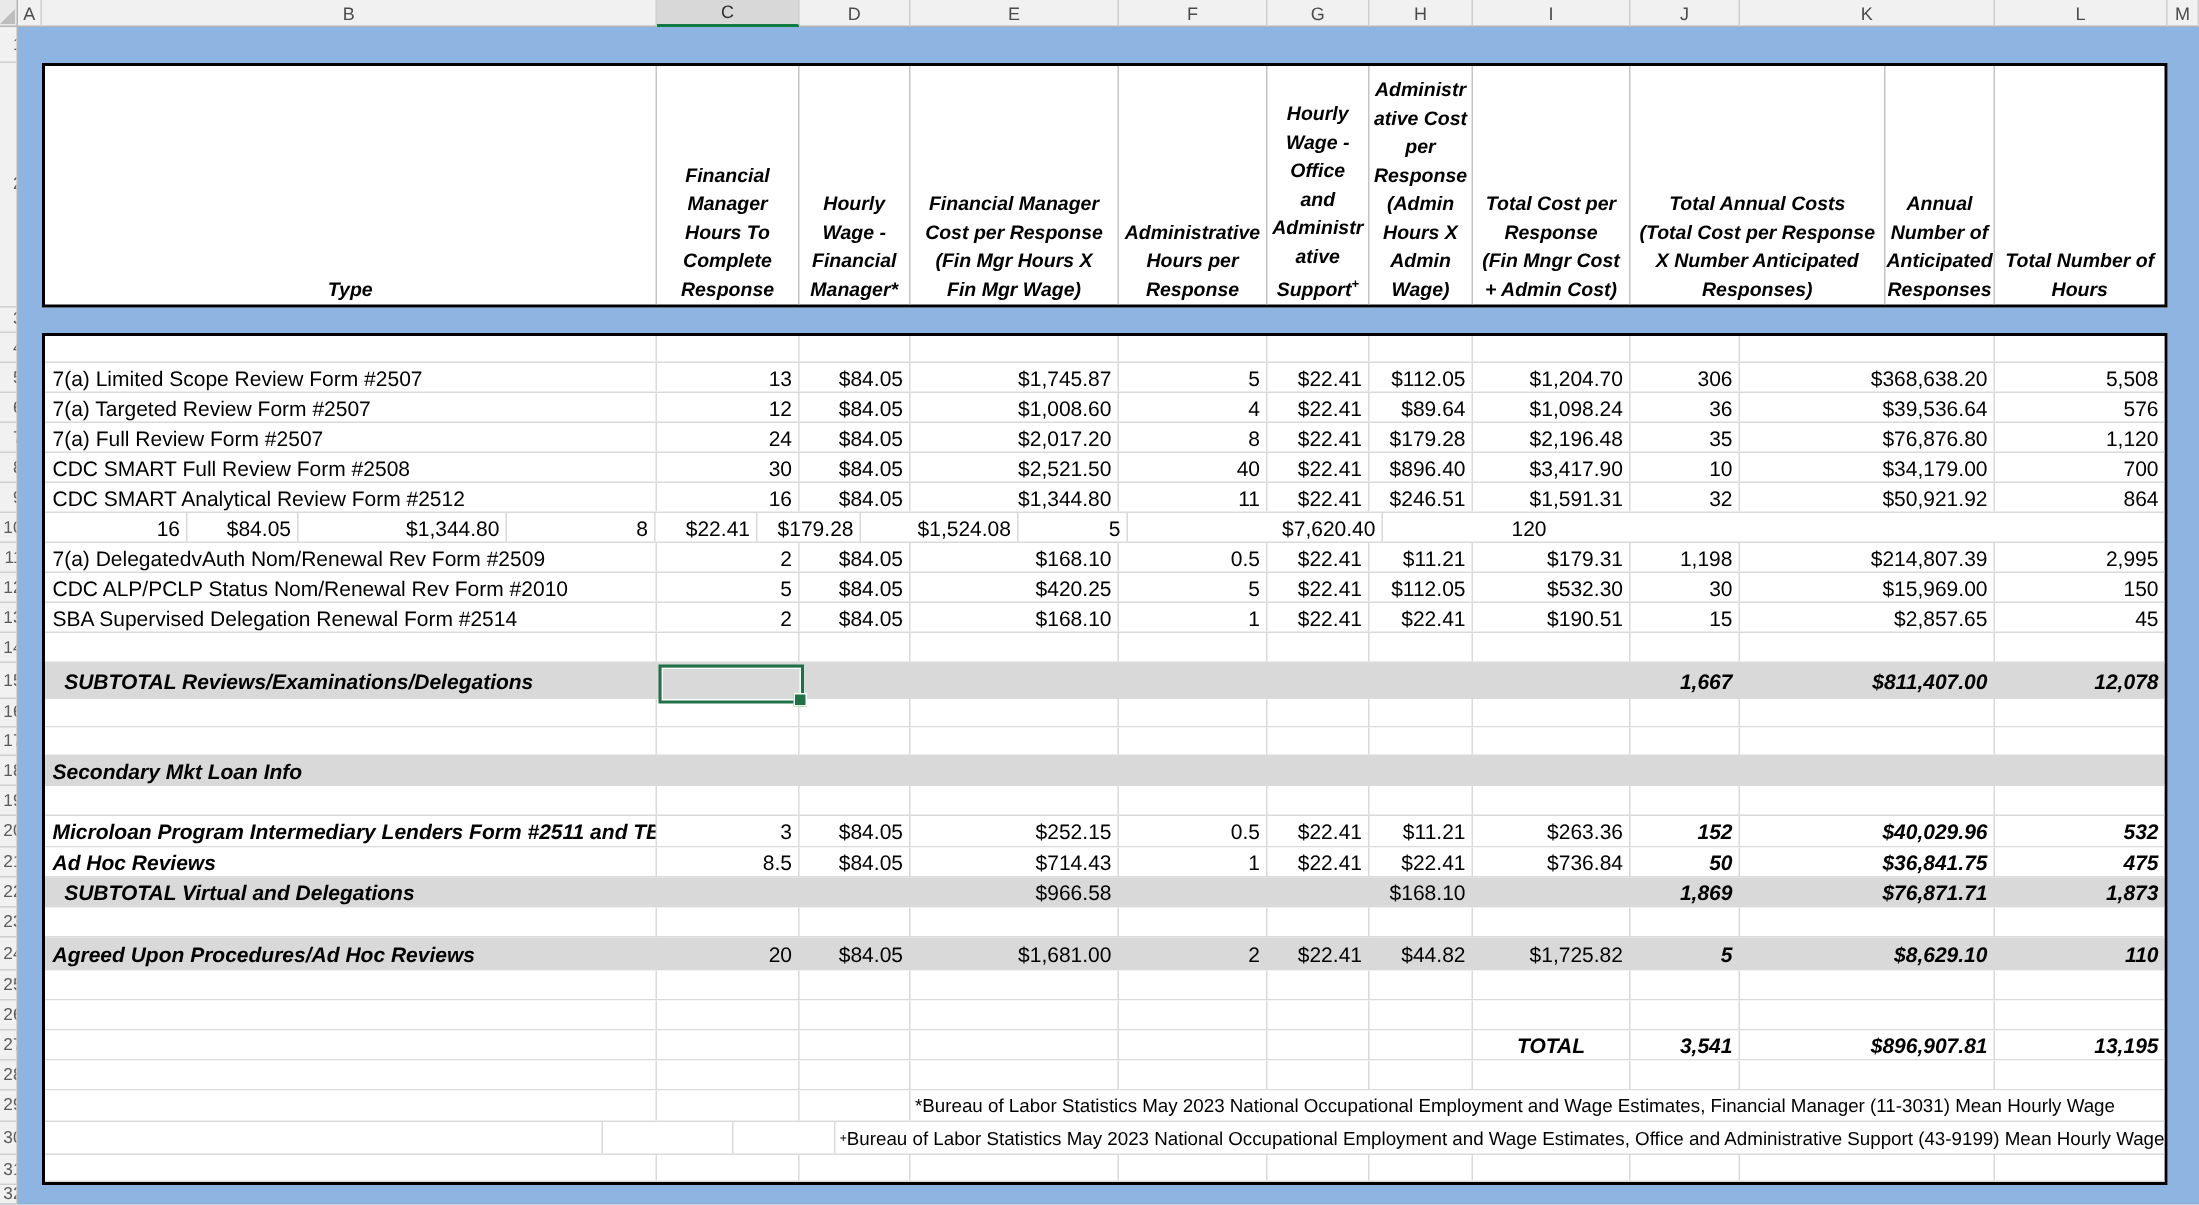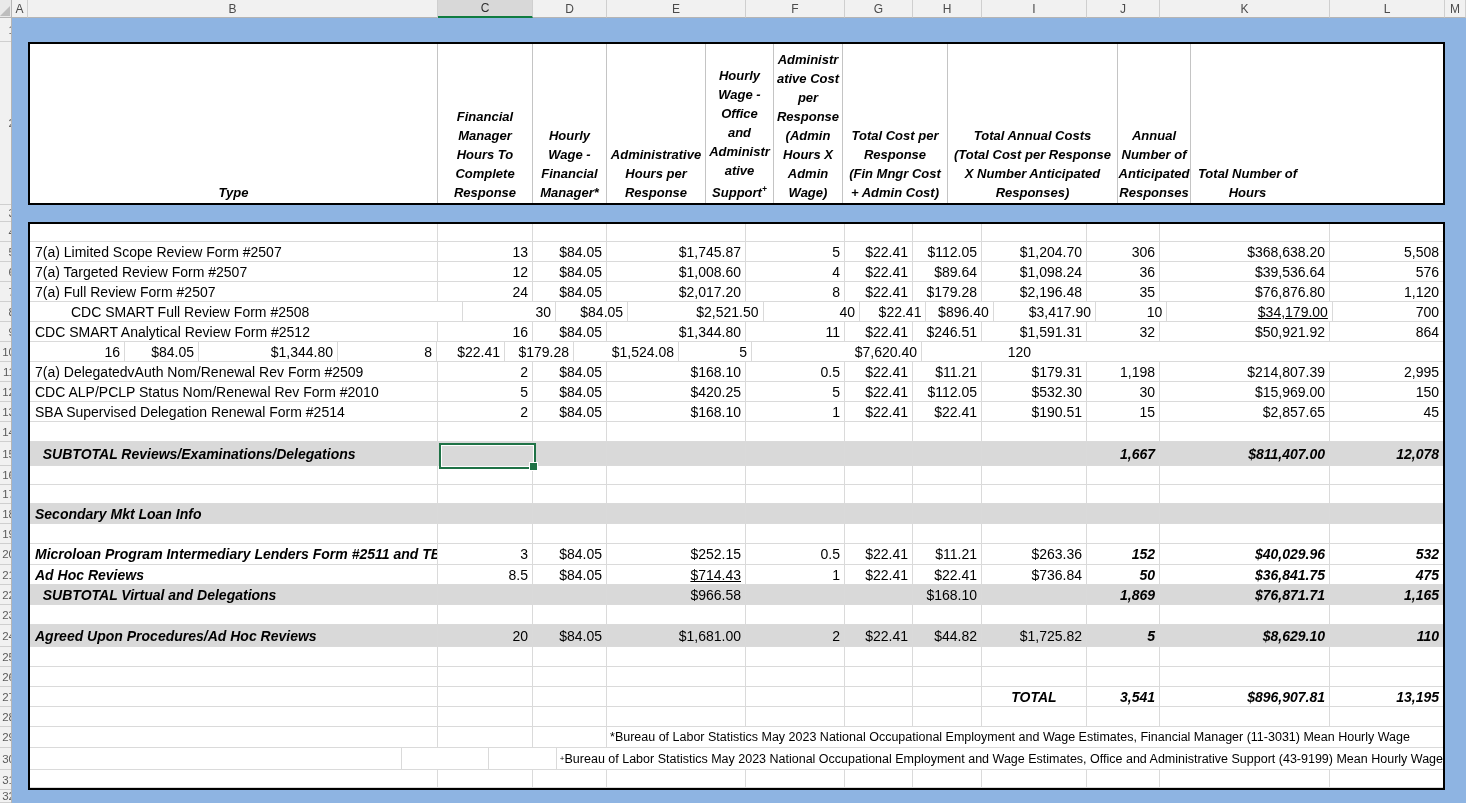--- a/index.html
+++ b/index.html
@@ -179,20 +179,26 @@
 Hours To
 Complete
 Response</span></div>
       </div>
       <div class="hcell" style="width: 74px;">
         <div class="hinner"><span class="htext">Hourly
 Wage -
 Financial
 Manager*</span></div>
       </div>
+      <div class="hcell" style="width: 139px;">
+        <div class="hinner"><span class="htext">Financial Manager
+Cost per Response
+(Fin Mgr Hours X
+Fin Mgr Wage)</span></div>
+      </div>
       <div class="hcell" style="width: 99px;">
         <div class="hinner"><span class="htext">Administrative
 Hours per
 Response</span></div>
       </div>
       <div class="hcell" style="width: 68px;">
         <div class="hinner"><span class="htext">Hourly
 Wage -
 Office
 and
@@ -279,31 +285,31 @@
         <div class="cell num" style="width: 74px;">$84.05</div>
         <div class="cell num" style="width: 139px;">$2,017.20</div>
         <div class="cell num" style="width: 99px;">8</div>
         <div class="cell num" style="width: 68px;">$22.41</div>
         <div class="cell num" style="width: 69px;">$179.28</div>
         <div class="cell num" style="width: 105px;">$2,196.48</div>
         <div class="cell num" style="width: 73px;">35</div>
         <div class="cell num" style="width: 170px;">$76,876.80</div>
         <div class="cell num" style="width: 113px;">1,120</div>
       </div>
-      <div class="row" style="height: 20px; padding-left: 36px;">
+      <div class="row" style="height: 20px;">
         <div class="cell lbl" style="width: 408px;">CDC SMART Full Review Form #2508</div>
         <div class="cell num" style="width: 95px;">30</div>
         <div class="cell num" style="width: 74px;">$84.05</div>
         <div class="cell num" style="width: 139px;">$2,521.50</div>
         <div class="cell num" style="width: 99px; text-align: right;">40</div>
         <div class="cell num" style="width: 68px;">$22.41</div>
         <div class="cell num" style="width: 69px;">$896.40</div>
         <div class="cell num" style="width: 105px;">$3,417.90</div>
         <div class="cell num" style="width: 73px;">10</div>
-        <div class="cell num" style="width: 170px; text-decoration: underline;">$34,179.00</div>
+        <div class="cell num" style="width: 170px;">$34,179.00</div>
         <div class="cell num" style="width: 113px;">700</div>
       </div>
       <div class="row" style="height: 20px;">
         <div class="cell lbl" style="width: 408px;">CDC SMART Analytical Review Form #2512</div>
         <div class="cell num" style="width: 95px;">16</div>
         <div class="cell num" style="width: 74px;">$84.05</div>
         <div class="cell num" style="width: 139px;">$1,344.80</div>
         <div class="cell num" style="width: 99px;">11</div>
         <div class="cell num" style="width: 68px;">$22.41</div>
         <div class="cell num" style="width: 69px;">$246.51</div>
@@ -451,41 +457,41 @@
         <div class="cell num" style="width: 69px;">$11.21</div>
         <div class="cell num" style="width: 105px;">$263.36</div>
         <div class="cell num em" style="width: 73px;">152</div>
         <div class="cell num em" style="width: 170px;">$40,029.96</div>
         <div class="cell num em" style="width: 113px;">532</div>
       </div>
       <div class="row" style="height: 20px;">
         <div class="cell lbl em" style="width: 408px;">Ad Hoc Reviews</div>
         <div class="cell num" style="width: 95px;">8.5</div>
         <div class="cell num" style="width: 74px;">$84.05</div>
-        <div class="cell num" style="width: 139px; text-decoration: underline;">$714.43</div>
+        <div class="cell num" style="width: 139px;">$714.43</div>
         <div class="cell num" style="width: 99px;">1</div>
         <div class="cell num" style="width: 68px;">$22.41</div>
         <div class="cell num" style="width: 69px;">$22.41</div>
         <div class="cell num" style="width: 105px;">$736.84</div>
         <div class="cell num em" style="width: 73px;">50</div>
         <div class="cell num em" style="width: 170px;">$36,841.75</div>
         <div class="cell num em" style="width: 113px;">475</div>
       </div>
       <div class="row band" style="height: 20px;">
         <div class="cell lbl em" style="width: 408px;">  SUBTOTAL Virtual and Delegations</div>
         <div class="cell num" style="width: 95px;"></div>
         <div class="cell num" style="width: 74px;"></div>
         <div class="cell num" style="width: 139px;">$966.58</div>
         <div class="cell num" style="width: 99px;"></div>
         <div class="cell num" style="width: 68px;"></div>
         <div class="cell num" style="width: 69px;">$168.10</div>
         <div class="cell num" style="width: 105px;"></div>
         <div class="cell num em" style="width: 73px;">1,869</div>
         <div class="cell num em" style="width: 170px;">$76,871.71</div>
-        <div class="cell num em" style="width: 113px;">1,165</div>
+        <div class="cell num em" style="width: 113px;">1,873</div>
       </div>
       <div class="row" style="height: 20px;">
         <div class="cell lbl" style="width: 408px;"></div>
         <div class="cell num" style="width: 95px;"></div>
         <div class="cell num" style="width: 74px;"></div>
         <div class="cell num" style="width: 139px;"></div>
         <div class="cell num" style="width: 99px;"></div>
         <div class="cell num" style="width: 68px;"></div>
         <div class="cell num" style="width: 69px;"></div>
         <div class="cell num" style="width: 105px;"></div>

